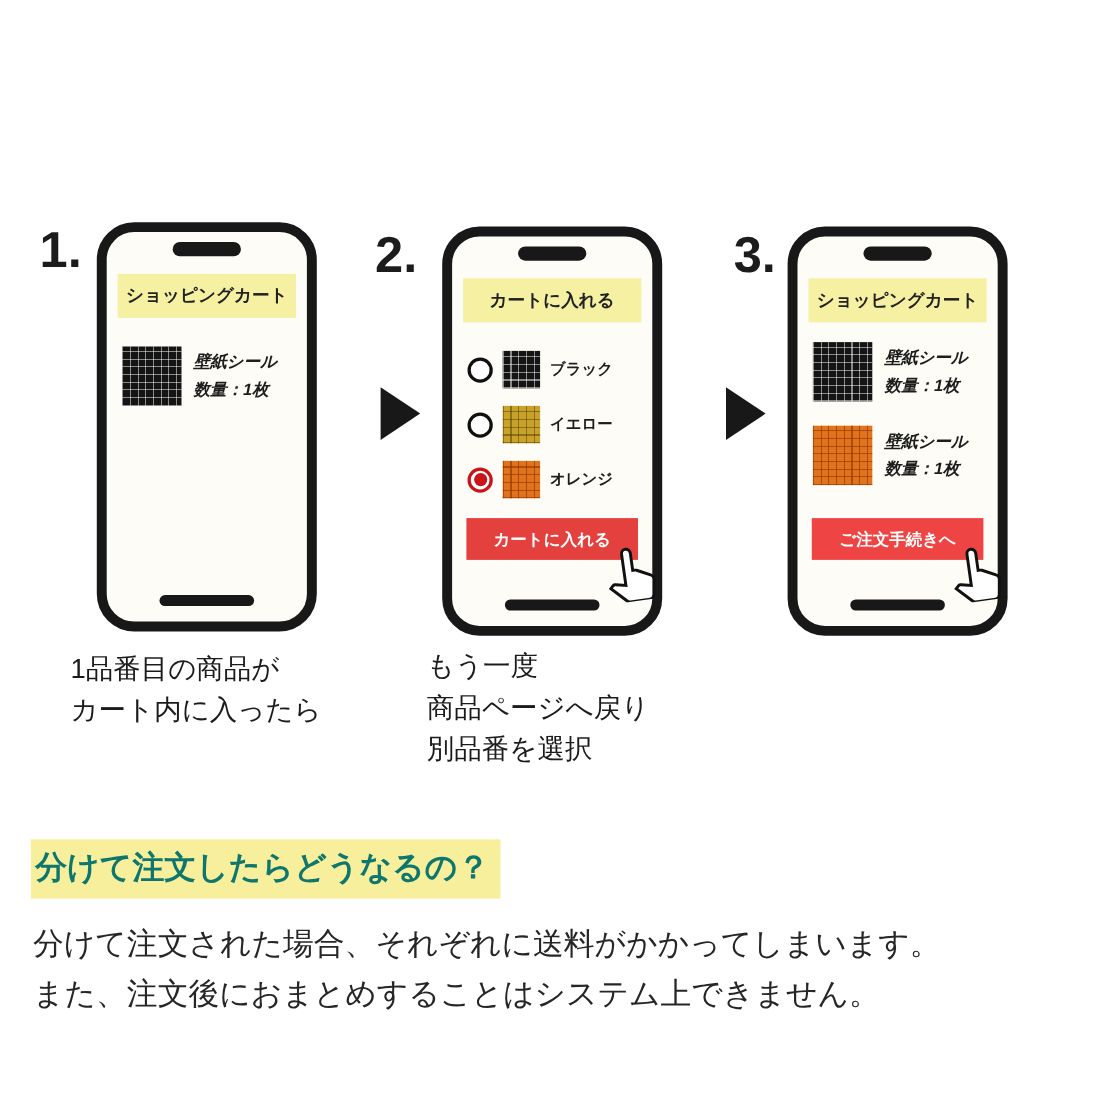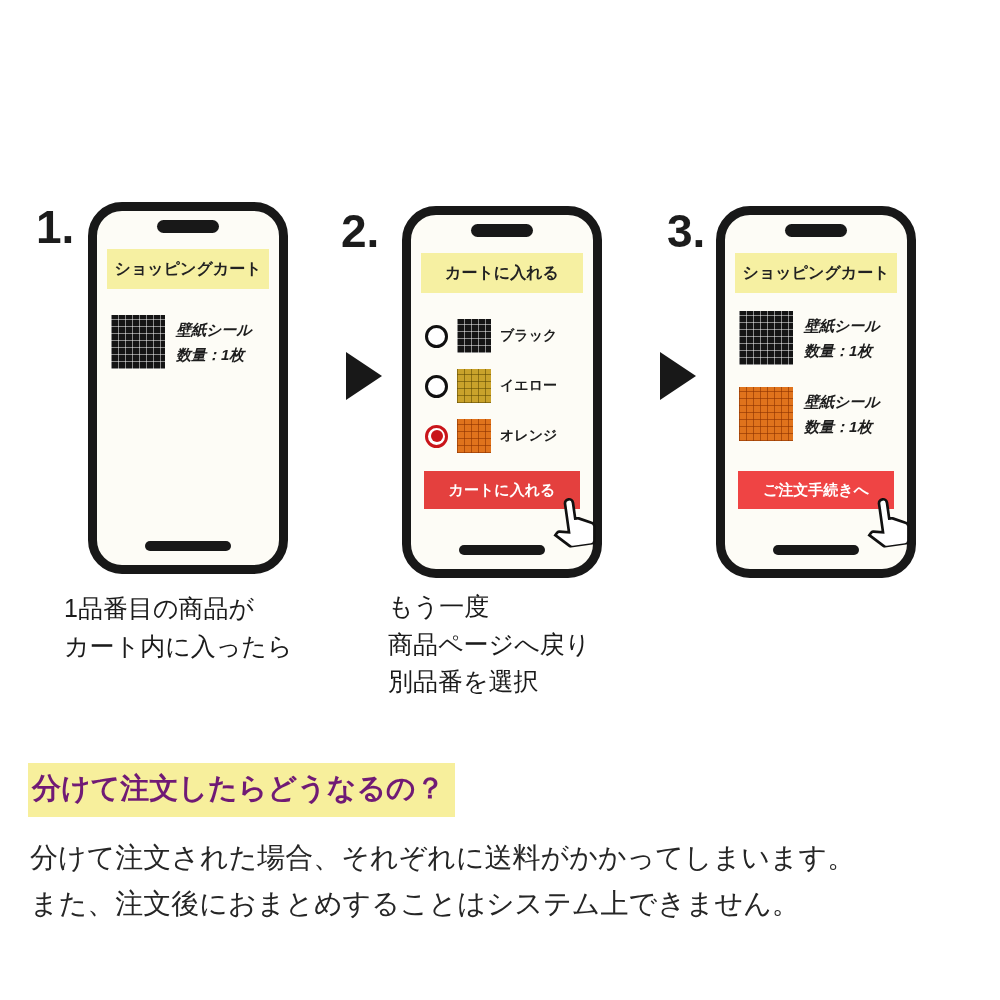--- a/index.html
+++ b/index.html
@@ -73,21 +73,21 @@
   .a1{left:346px;top:352px;}
   .a2{left:660px;top:352px;}
 
   
   .caption{position:absolute;font-size:25px;font-weight:normal;color:#1b1b1b;line-height:1.5;white-space:pre-line;}
   .c1{left:64px;top:590px;}
   .c2{left:388px;top:588px;}
   .c3{left:696px;top:588px;}
 
   
-  .footer-heading{position:absolute;left:28px;top:763px;font-size:29px;font-weight:bold;color:#701a75;}
+  .footer-heading{position:absolute;left:28px;top:763px;font-size:29px;font-weight:bold;color:#0f766e;}
   .footer-heading .hl{background:#f7ef9c;padding:6px 10px 8px 4px;display:inline-block;}
   .footer-body{position:absolute;left:30px;top:835px;font-size:28px;line-height:1.65;color:#262626;white-space:pre-line;}
 </style>
 </head>
 <body>
 
 <div class="canvas">
 
 
   <div class="step-number n1">1.</div>

